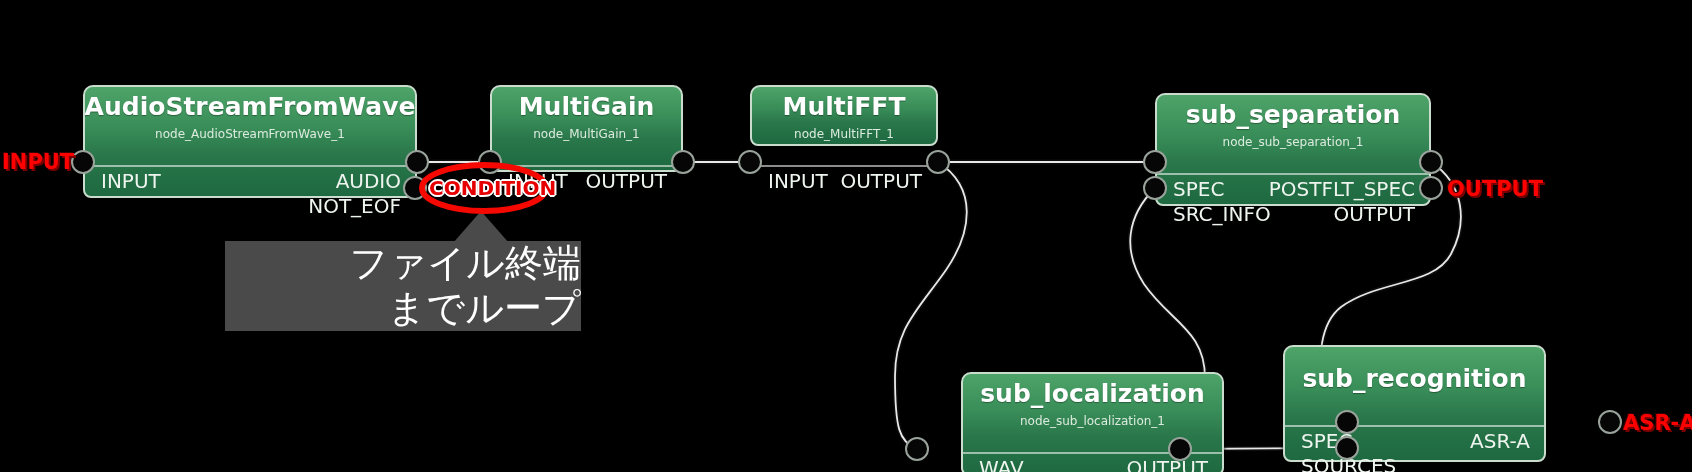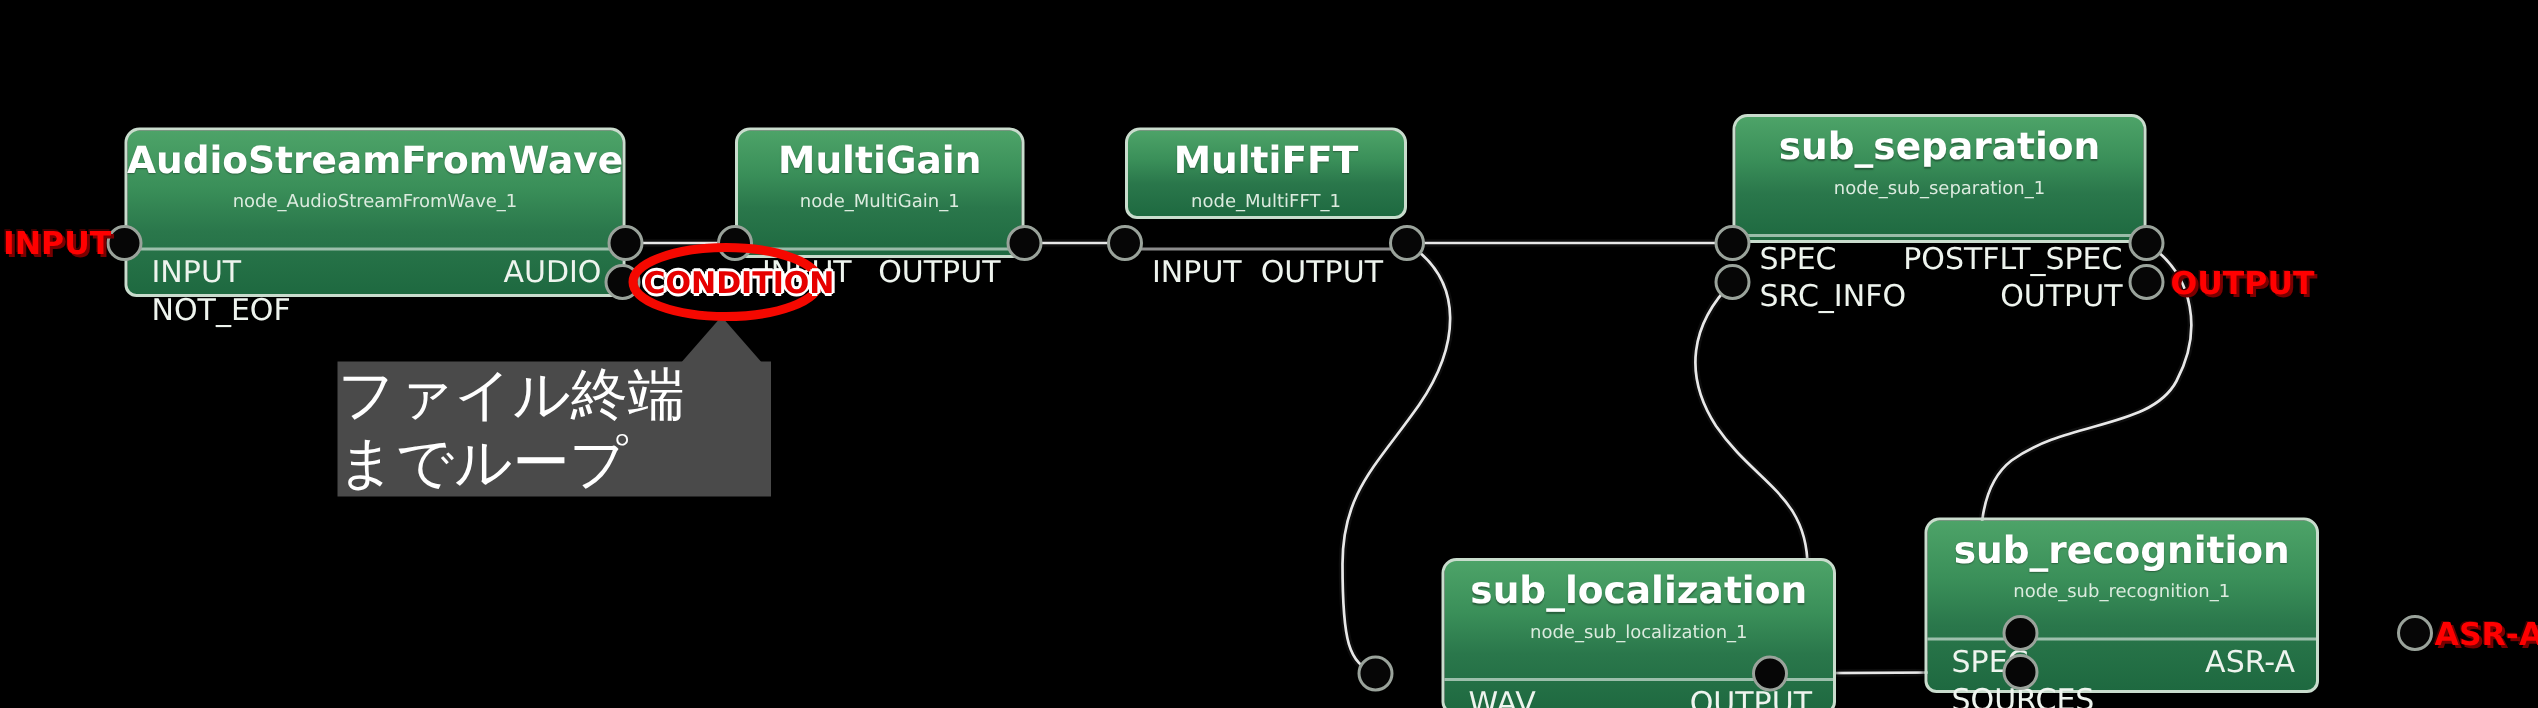--- a/index.html
+++ b/index.html
@@ -15,35 +15,35 @@
     border:2px solid #c9dccd;border-radius:10px 10px 8px 8px;
     background:linear-gradient(180deg,#4da368 0%,#3a8f59 35%,#2a774b 62%,#1e6940 100%);
     color:#fff;box-shadow:0 2px 4px rgba(0,0,0,.9);
   }
   .hdr{height:60px;display:flex;flex-direction:column;align-items:center;justify-content:center;padding:2px 6px 16px 6px;}
   .title{font-weight:bold;font-size:25px;line-height:30px;white-space:nowrap;color:#fff;
          text-shadow:0 1px 1px rgba(0,0,0,.35);}
   .sub{font-size:12px;line-height:25px;white-space:nowrap;color:#dcebdf;}
   .ports{border-top:2px solid rgba(255,255,255,.55);padding:1px 14px 2px 16px;}
   .row{display:flex;justify-content:space-between;align-items:center;height:25px;font-size:20px;color:#eef4ee;}
-  .row.only-right{}
+  .row.only-right{justify-content:flex-end;}
   .row.only-left{justify-content:flex-start;}
   .io-label{
     position:absolute;z-index:4;font-weight:bold;font-size:21px;line-height:24px;color:#ff0000;
     text-shadow:2px 2px 0 #7a0000,-1px -1px 0 #3c0000;white-space:nowrap;
   }
   .condition-label{
     position:absolute;z-index:4;font-weight:bold;font-size:20px;line-height:24px;color:#e60000;white-space:nowrap;
     text-shadow:-2px 0 0 #fff,2px 0 0 #fff,0 -2px 0 #fff,0 2px 0 #fff,-1px -1px 0 #fff,1px -1px 0 #fff,-1px 1px 0 #fff,1px 1px 0 #fff;
     text-align:left;
   }
   .tooltip{
-    position:absolute;z-index:4;left:225px;top:241px;width:289px;height:90px;
+    position:absolute;z-index:4;left:225px;top:241px;width:356px;height:90px;
     background:#4a4a4a;color:#fff;display:flex;flex-direction:column;
-    align-items:flex-start;justify-content:center;
+    align-items:flex-end;justify-content:center;
     font-size:38px;line-height:45px;font-family:"DejaVu Sans",sans-serif;
   }
   .wire-bg{fill:none;stroke:#0d0d0d;stroke-width:5;}
   .wire-fg{fill:none;stroke:#e8e8e8;stroke-width:1.8;}
   .port{fill:#060606;stroke:#9aa39b;stroke-width:2;}
 </style>
 </head>
 <body>
 
 <div class="canvas">
@@ -114,21 +114,21 @@
       <div class="sub">node_MultiFFT_1</div>
     </div>
     <div class="ports">
       <div class="row">
         <span>INPUT</span>
         <span>OUTPUT</span>
       </div>
     </div>
   </div>
 
-  <div class="node" style="left:1155px;top:76px;width:276px;height:86px">
+  <div class="node" style="left:1155px;top:93px;width:276px;height:113px">
     <div class="hdr">
       <div class="title">sub_separation</div>
       <div class="sub">node_sub_separation_1</div>
     </div>
     <div class="ports">
       <div class="row">
         <span>SPEC</span>
         <span>POSTFLT_SPEC</span>
       </div>
       <div class="row">
@@ -147,21 +147,20 @@
       <div class="row">
         <span>WAV</span>
         <span>OUTPUT</span>
       </div>
     </div>
   </div>
 
   <div class="node" style="left:1283px;top:345px;width:263px;height:117px">
     <div class="hdr">
       <div class="title">sub_recognition</div>
-      <div class="sub">node_sub_recognition_1</div>
     </div>
     <div class="ports">
       <div class="row">
         <span>SPEC</span>
         <span>ASR-A</span>
       </div>
       <div class="row only-left">
         <span>SOURCES</span>
       </div>
     </div>

